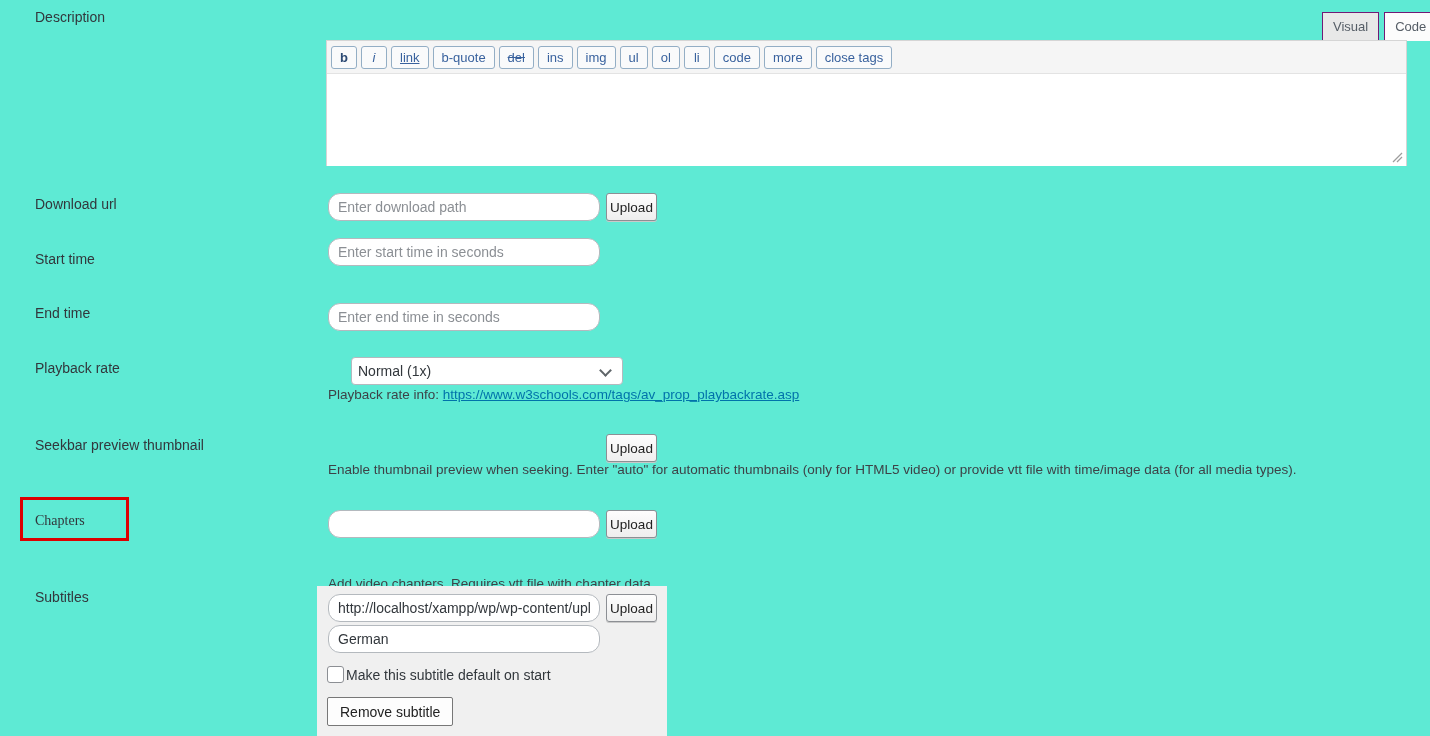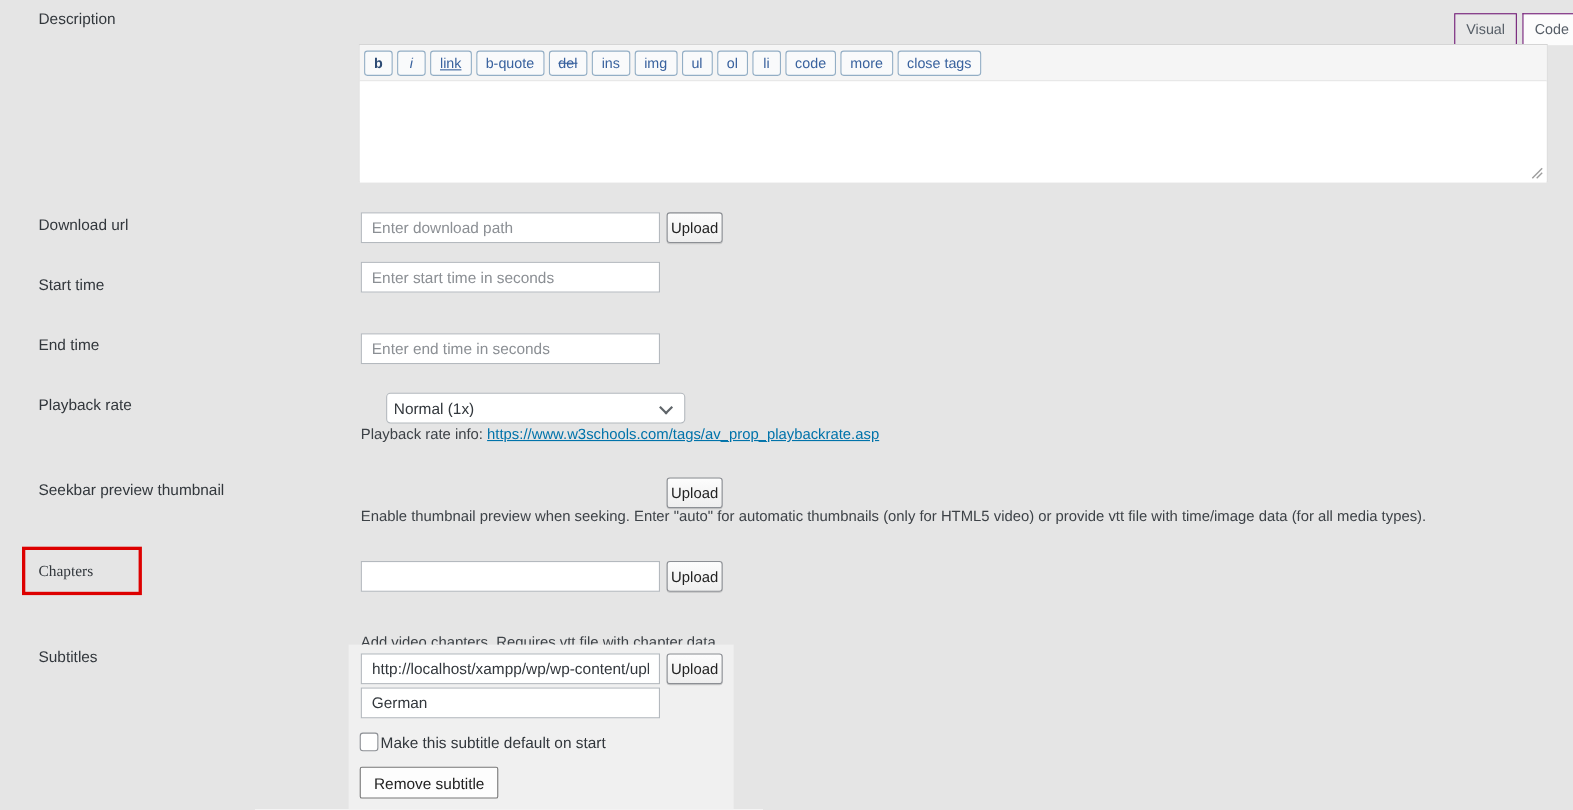--- a/index.html
+++ b/index.html
@@ -2,21 +2,21 @@
 <html><head>
 <meta charset="utf-8">
 <style>
   * { margin: 0; padding: 0; box-sizing: border-box; }
   html, body { background: #fff; }
   body { font-family: "Liberation Sans", sans-serif; color: #32373c; }
   .page {
     position: relative;
     width: 1430px;
     height: 736px;
-    background: #e5e5e5;
+    background: #5eead4;
     overflow: hidden;
   }
   .row-label {
     position: absolute;
     left: 35px;
     font-size: 14px;
     color: #32373c;
   }
 
   
@@ -92,21 +92,21 @@
     opacity: .65;
   }
 
   
   .text-input {
     position: absolute;
     left: 328px;
     width: 272px;
     height: 28px;
     border: 1px solid #b4b9be;
-    border-radius: 0;
+    border-radius: 12px;
     padding: 0 9px;
     font-family: "Liberation Sans", sans-serif;
     font-size: 14px;
     color: #32373c;
     background: #fff;
     outline: none;
   }
   .text-input::placeholder { color: #8b8f94; opacity: 1; }
   .upload-btn {
     position: absolute;

